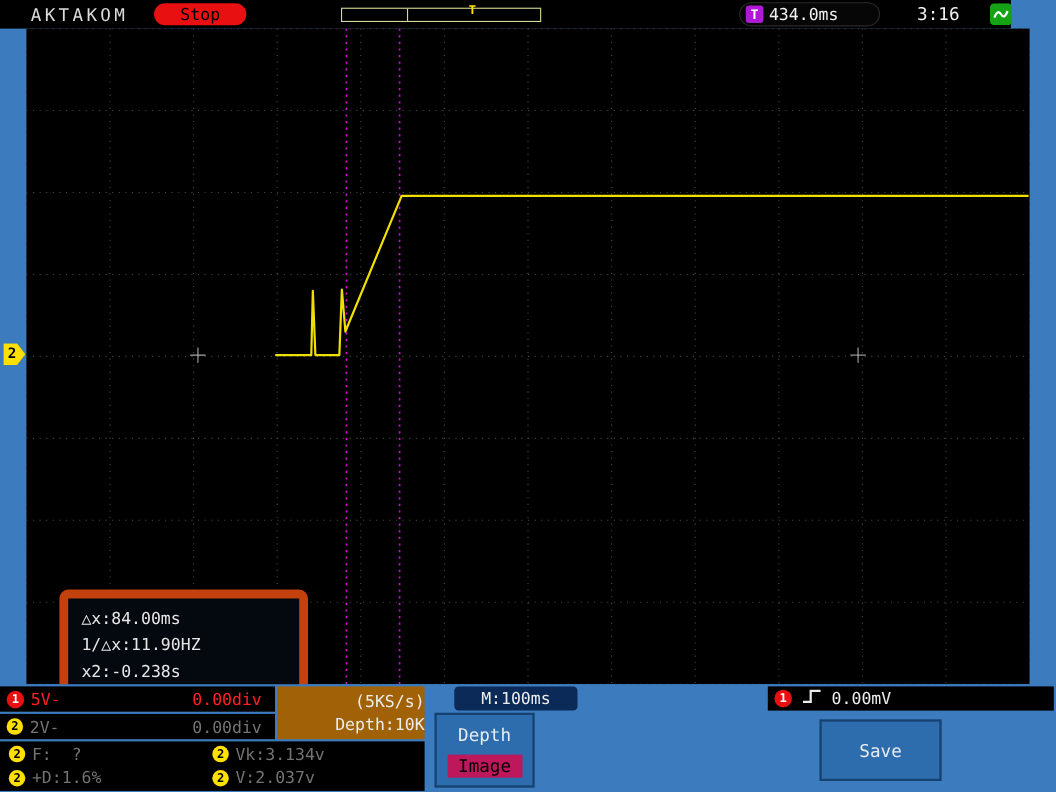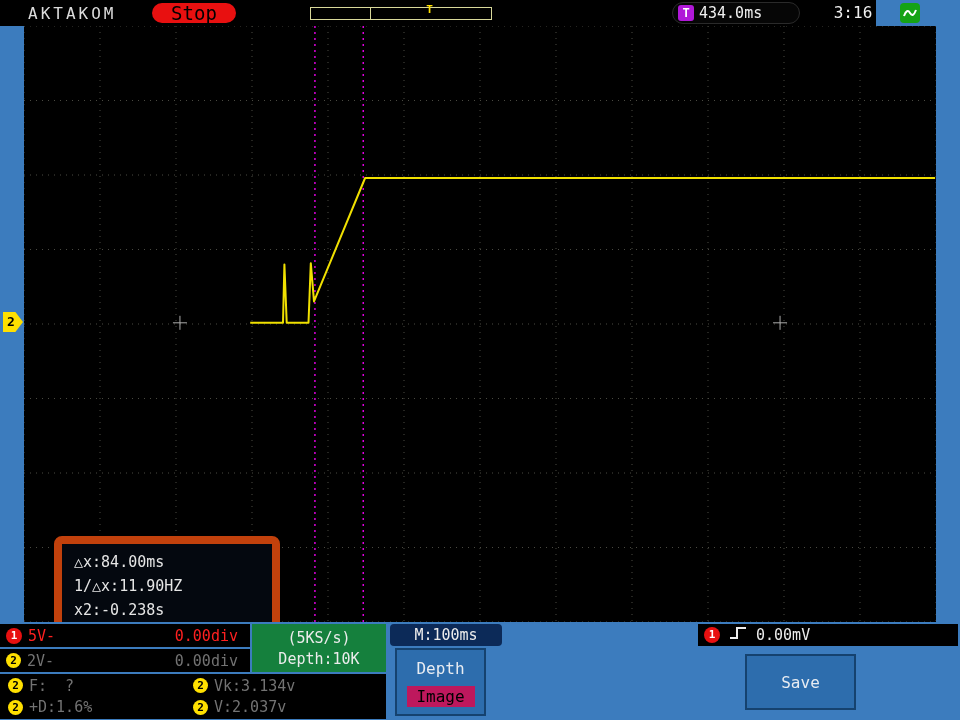--- a/index.html
+++ b/index.html
@@ -4,24 +4,24 @@
 <style>
   html,body{margin:0;padding:0;background:#222;}
   .root{
     position:relative;width:960px;height:720px;overflow:hidden;
     background:#3c7cbe;
     font-family:"DejaVu Sans Mono","Liberation Mono",monospace;
   }
   .pre{white-space:pre;}
 
   
-  .topbar{position:absolute;left:0;top:0;width:876px;height:26px;background:#000;}
+  .topbar{position:absolute;left:0;top:0;width:876px;height:26px;background:#000;padding-left:43px;}
   .brand{position:absolute;left:28px;top:4px;font-size:16px;color:#dcdcdc;letter-spacing:3px;}
-  .stop-pill{position:absolute;left:152px;top:3px;width:84px;height:20px;background:#e81010;
-    border-radius:10px;color:#000;font-size:19px;line-height:20px;text-align:center;cursor:pointer;}
+  .stop-pill{position:absolute;left:140px;top:3px;width:84px;height:20px;background:#e81010;
+    border-radius:10px;color:#000;font-size:15px;line-height:20px;text-align:center;cursor:pointer;}
   .membar{position:absolute;left:310px;top:7px;width:180px;height:11px;background:#000;
     border:1px solid #d8d89a;}
   .membar-tick{position:absolute;left:33%;top:0;width:1px;height:100%;background:#d8d89a;}
   .membar-t{position:absolute;left:64%;top:-4px;color:#ffe000;font-size:11px;line-height:11px;font-weight:bold;}
   .trigtime{position:absolute;left:672px;top:2px;width:128px;height:22px;background:#060606;
     border:1px solid #2a2a2a;border-radius:11px;display:flex;align-items:center;gap:5px;padding-left:5px;box-sizing:border-box;}
   .t-icon{width:16px;height:16px;background:#b018d8;color:#fff;border-radius:3px;
     font-size:12px;line-height:16px;text-align:center;font-weight:bold;}
   .trigtime-val{color:#f0f0f0;font-size:15px;}
   .clock{position:absolute;left:820px;top:3px;width:66px;text-align:center;color:#f0f0f0;font-size:16px;}
@@ -42,23 +42,23 @@
   .panel{position:absolute;background:#000;display:flex;align-items:center;box-sizing:border-box;}
   .c-red{width:16px;height:16px;border-radius:50%;background:#e81010;color:#fff;
     font-size:11px;font-weight:bold;line-height:16px;text-align:center;flex:none;}
   .c-yel{width:15px;height:15px;border-radius:50%;background:#ffe000;color:#000;
     font-size:11px;font-weight:bold;line-height:15px;text-align:center;flex:none;}
   .red-txt{color:#ff2020;font-size:15px;}
   .yel-txt{color:#737373;font-size:15px;}
   .wht-txt{color:#ececec;font-size:15px;}
   .ch-panel{left:0;top:2px;width:250px;height:23px;gap:6px;padding:0 12px 0 6px;}
   .ch-panel .grow{flex:1;}
-  .rate-panel{left:252px;top:2px;width:134px;height:48px;background:#15803d;
-    flex-direction:column;justify-content:center;gap:3px;}
-  .tb-pill{left:390px;top:2px;width:112px;height:22px;background:#0c2a58;border-radius:4px;
+  .rate-panel{left:252px;top:2px;width:134px;height:48px;background:#a16207;
+    flex-direction:column;justify-content:center;gap:3px;align-items:flex-end;}
+  .tb-pill{left:413px;top:2px;width:112px;height:22px;background:#0c2a58;border-radius:4px;
     justify-content:center;}
   .trig-panel{left:698px;top:2px;width:260px;height:22px;gap:8px;padding-left:6px;}
   .meas-panel{left:0;top:52px;width:386px;height:45px;background:#000;position:absolute;
     display:grid;grid-template-columns:185px 1fr;grid-template-rows:1fr 1fr;box-sizing:border-box;padding:1px 0;}
   .meas-cell{display:flex;align-items:center;gap:6px;padding-left:8px;}
 
   .btn{position:absolute;background:#2d6dad;border:2px solid #15426f;box-sizing:border-box;
     color:#e8ecf2;font-size:16px;cursor:pointer;}
   .type-btn{left:395px;top:26px;width:91px;height:68px;display:flex;flex-direction:column;align-items:center;}
   .type-label{margin-top:9px;}

